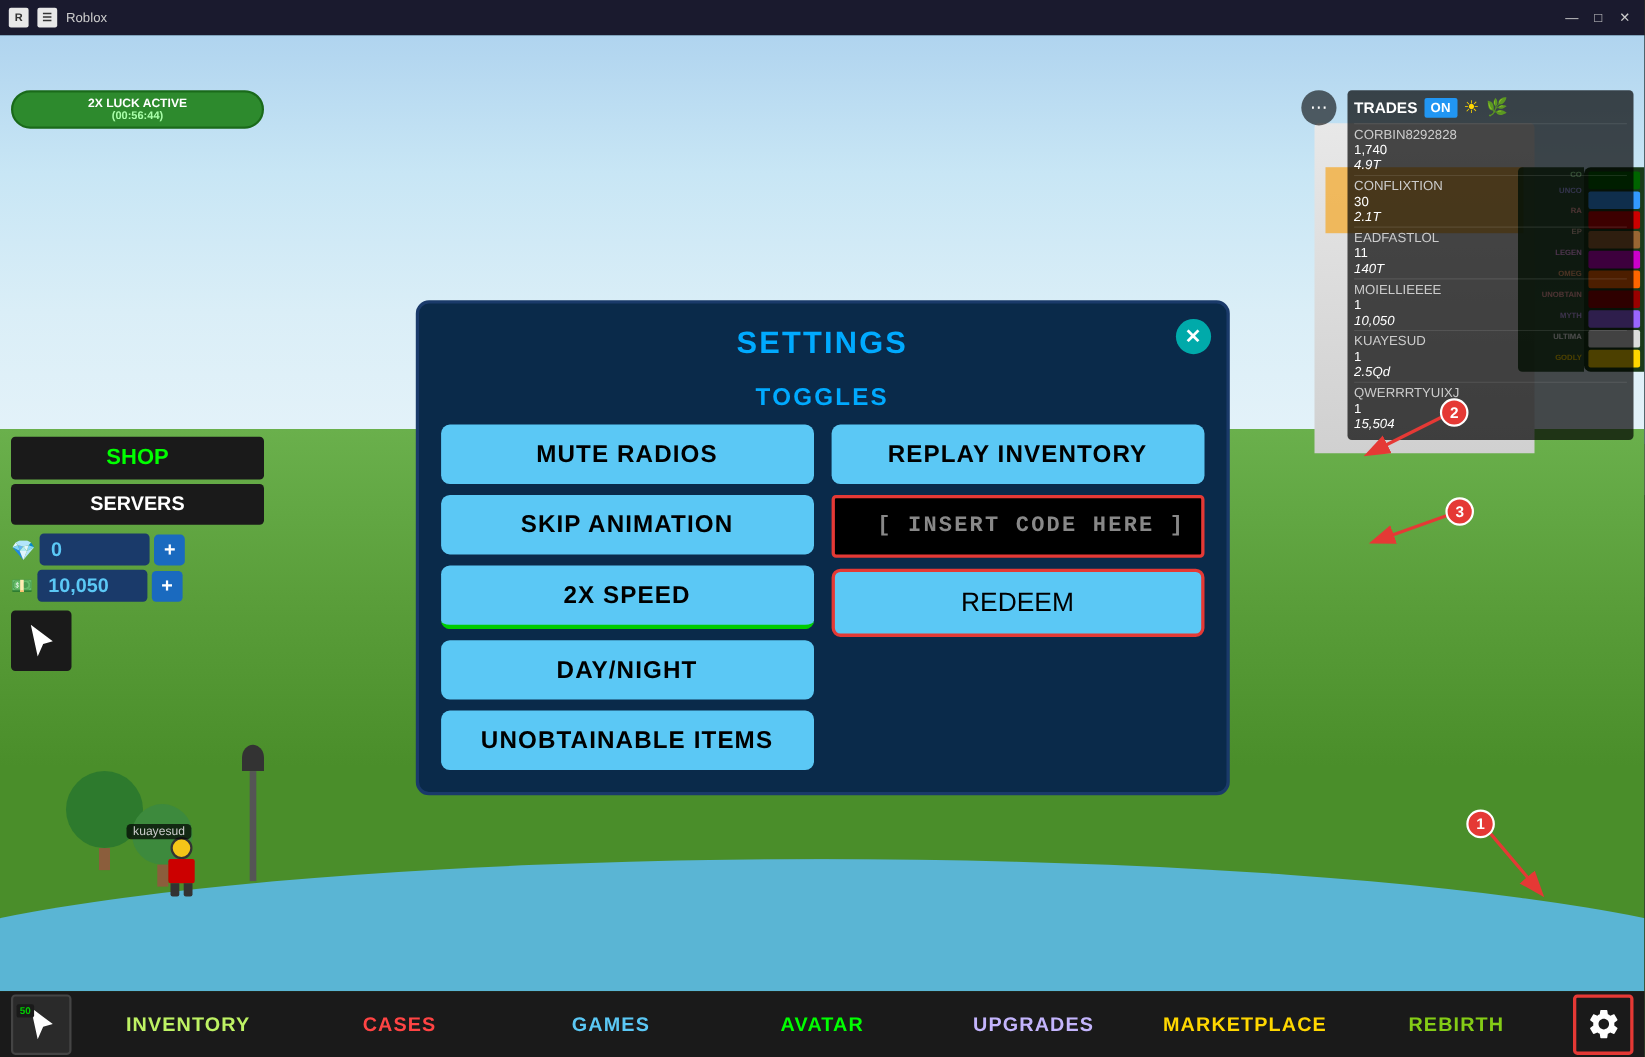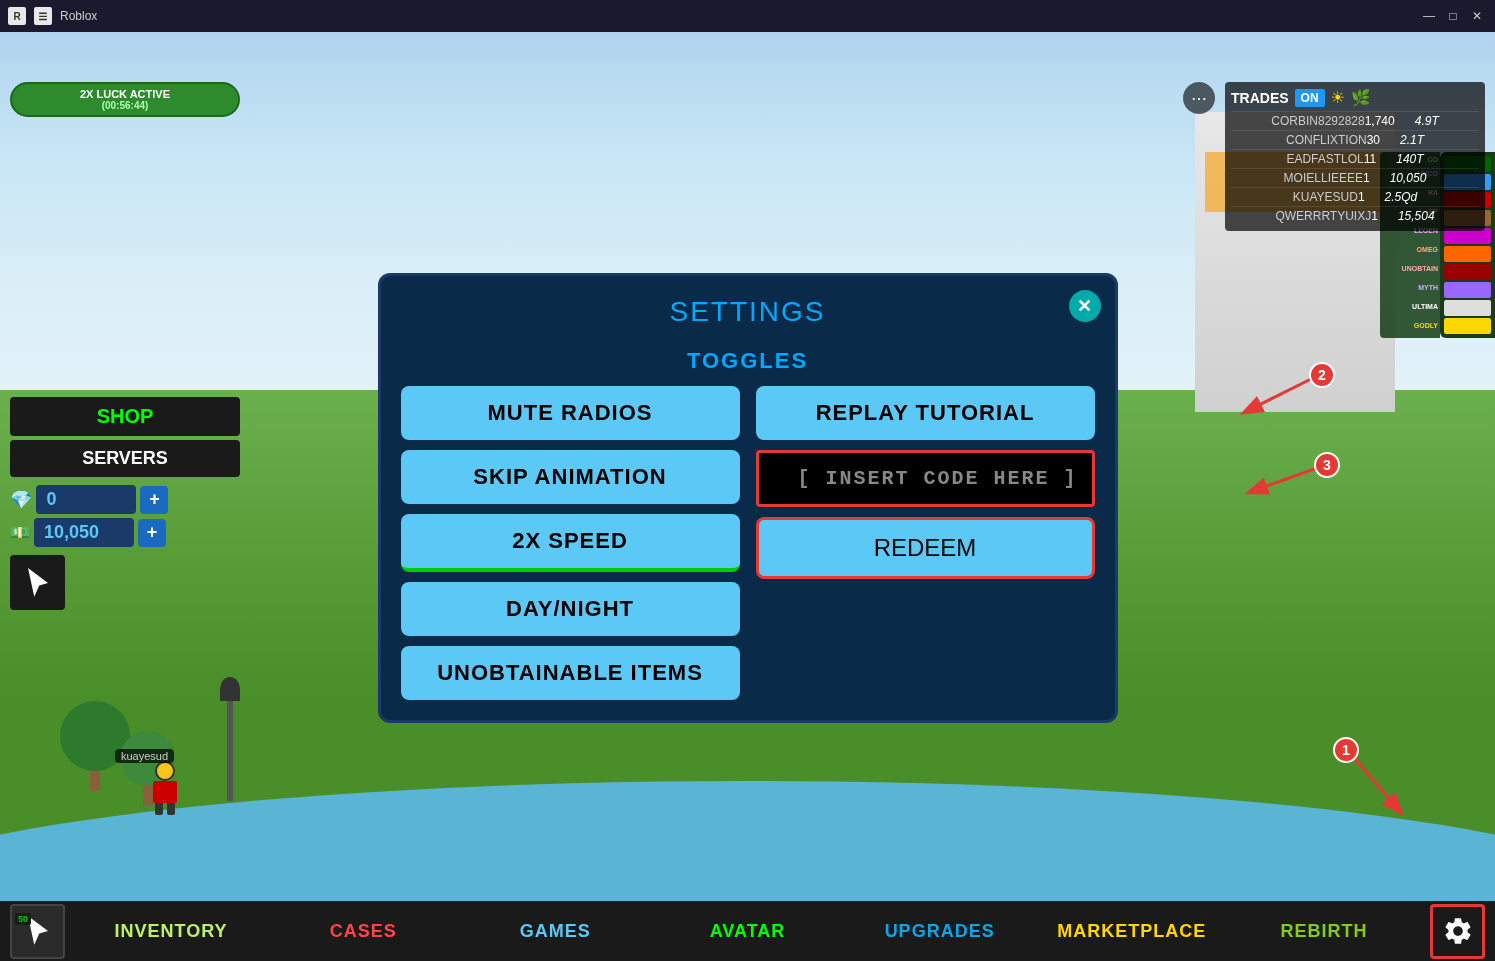--- a/index.html
+++ b/index.html
@@ -338,20 +338,21 @@
     }
     .lb-green {
       color: #00cc00;
       font-size: 16px;
     }
     .lb-row {
       display: flex;
       justify-content: center;
       padding: 2px 0;
       border-top: 1px solid rgba(255,255,255,0.1);
+      flex-direction: column;
     }
     .lb-name { color: #ccc; font-size: 12px; font-family: Arial, sans-serif; }
     .lb-val1 { color: #fff; font-size: 12px; font-family: Arial, sans-serif; margin-right: 20px; }
     .lb-val2 { color: #fff; font-size: 12px; font-family: Arial, sans-serif; font-style: italic; }
 
     
     .more-btn {
       position: absolute;
       top: 50px;
       right: 280px;
@@ -386,21 +387,21 @@
       width: 740px;
       padding: 20px;
       pointer-events: all;
       position: relative;
       margin-top: -30px;
     }
     .modal-title {
       text-align: center;
       color: #00aaff;
       font-size: 28px;
-      font-weight: 400;
+      font-weight: 700;
       margin-bottom: 20px;
       letter-spacing: 2px;
     }
     .modal-close {
       position: absolute;
       top: 14px;
       right: 14px;
       width: 32px;
       height: 32px;
       background: #00aaaa;
@@ -722,21 +723,21 @@
       <div class="modal-section-title">TOGGLES</div>
       <div class="modal-body">
         <div class="modal-left">
           <button class="toggle-btn">MUTE RADIOS</button>
           <button class="toggle-btn">SKIP ANIMATION</button>
           <button class="toggle-btn green-bar">2X SPEED</button>
           <button class="toggle-btn">DAY/NIGHT</button>
           <button class="toggle-btn">UNOBTAINABLE ITEMS</button>
         </div>
         <div class="modal-right">
-          <button class="replay-btn">REPLAY TUTORIAL</button>
+          <button class="replay-btn">REPLAY INVENTORY</button>
           <div class="code-input-wrapper">
             <input class="code-input" type="text" value="" placeholder="[ INSERT CODE HERE ]" style="">
           </div>
           <button class="redeem-btn">REDEEM</button>
         </div>
       </div>
     </div>
   </div>
 
   <div class="annotation" style="right:80px;bottom:130px;">
@@ -796,21 +797,21 @@
     </div>
     <div class="nav-tab" style="color:#ff4444;">
       <span>CASES</span>
     </div>
     <div class="nav-tab" style="color:#5bc8f5;">
       <span>GAMES</span>
     </div>
     <div class="nav-tab" style="color:#00ff00;">
       <span>AVATAR</span>
     </div>
-    <div class="nav-tab" style="color:#0ea5e9;">
+    <div class="nav-tab" style="color:#c4b5fd;">
       <span>UPGRADES</span>
     </div>
     <div class="nav-tab" style="color:#FFD700;">
       <span>MARKETPLACE</span>
     </div>
     <div class="nav-tab" style="color:#84cc16;">
       <span>REBIRTH</span>
     </div>
   </div>
   <div class="settings-gear-btn">

